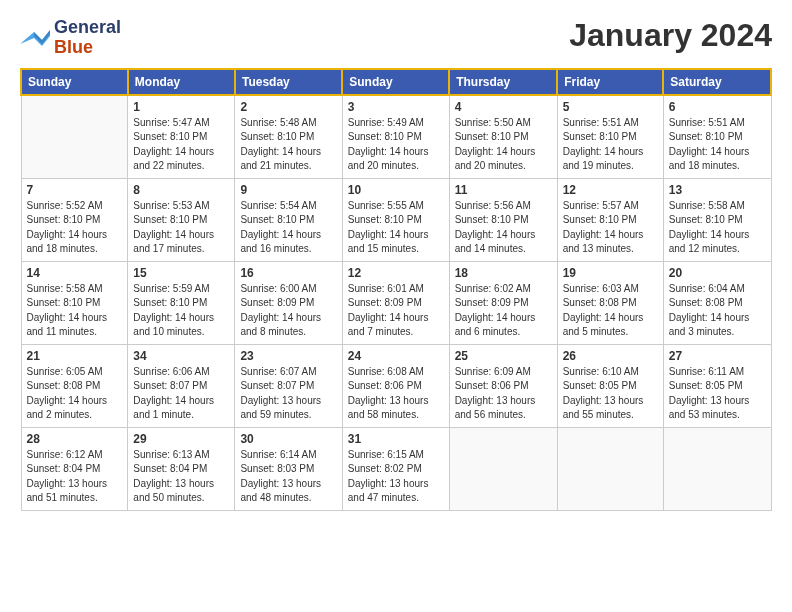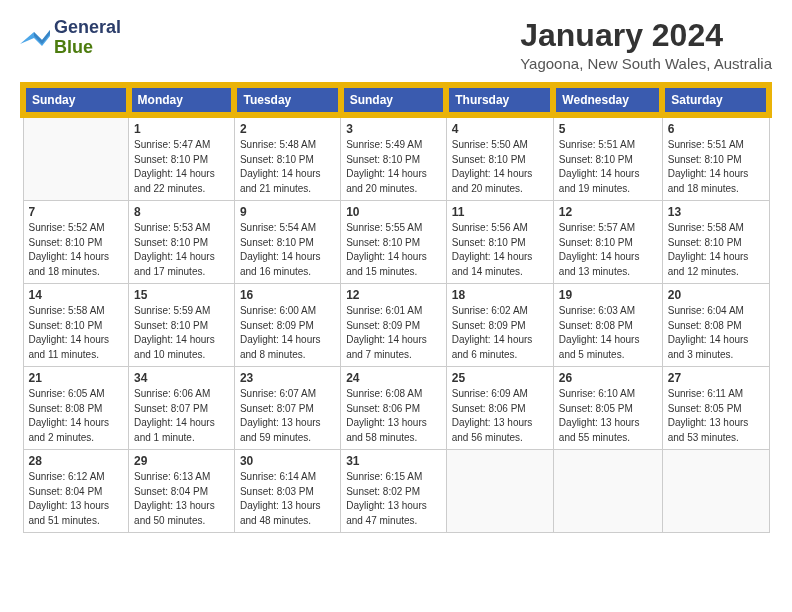--- a/index.html
+++ b/index.html
@@ -27,21 +27,21 @@
       align-items: center;
       gap: 4px;
     }
     .logo-text {
       font-size: 18px;
       font-weight: bold;
       color: #2c3e6b;
       line-height: 1.1;
     }
     .logo-text span {
-      color: #4d7c0f;
+      color: #c2410c;
     }
     .logo-bird {
       width: 30px;
       height: 24px;
     }
     .title-block {
       text-align: left;
     }
     .month-title {
       font-size: 32px;
@@ -59,21 +59,21 @@
       border-collapse: collapse;
       font-size: 10.5px;
     }
     .calendar th {
       background: #3a5baf;
       color: #fff;
       font-weight: bold;
       font-size: 12px;
       padding: 5px 6px;
       text-align: left;
-      border: 6px solid #eab308;
+      border: 2px solid #eab308;
     }
     .calendar td {
       border: 1px solid #ccc;
       vertical-align: top;
       padding: 4px 5px;
       width: 113px;
       min-height: 70px;
       color: #333;
       background: #fff;
     }
@@ -101,33 +101,32 @@
       <svg class="logo-bird" viewBox="0 0 30 24" xmlns="http://www.w3.org/2000/svg">
         <polygon points="0,18 14,6 22,14 30,4 30,10 22,20 14,12" fill="#4da6e8"></polygon>
         <polygon points="14,6 22,14 30,4 30,8 22,18 14,10" fill="#2c6faf" opacity="0.6"></polygon>
       </svg>
       <div>
         <div class="logo-text">General<br><span>Blue</span></div>
       </div>
     </div>
     <div class="title-block">
       <div class="month-title">January 2024</div>
-      <div class="location-title">Yagoona, New South Wales, Australia</div>
     </div>
   </div>
 
   <table class="calendar">
     <thead>
       <tr>
         <th>Sunday</th>
         <th>Monday</th>
         <th>Tuesday</th>
         <th>Sunday</th>
         <th>Thursday</th>
-        <th>Wednesday</th>
+        <th>Friday</th>
         <th>Saturday</th>
       </tr>
     </thead>
     <tbody id="calendar-body">
     <tr>
           <td class="empty"></td>
           <td>
             <span class="day-num">1</span>
             <div class="day-info">Sunrise: 5:47 AM<br>Sunset: 8:10 PM<br>Daylight: 14 hours<br>and 22 minutes.</div>
           </td>

